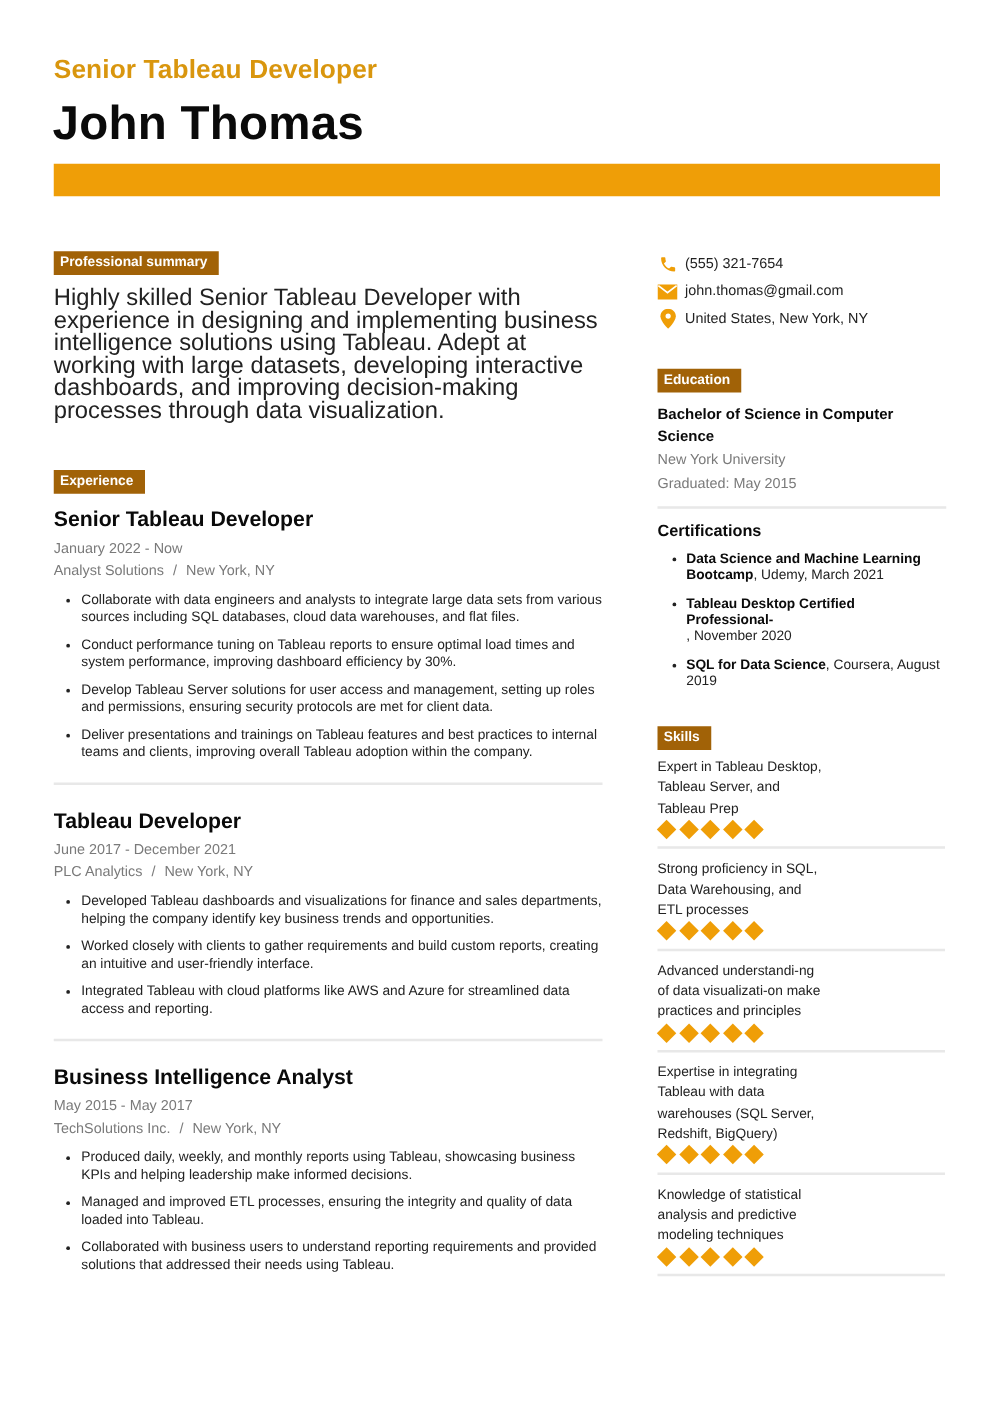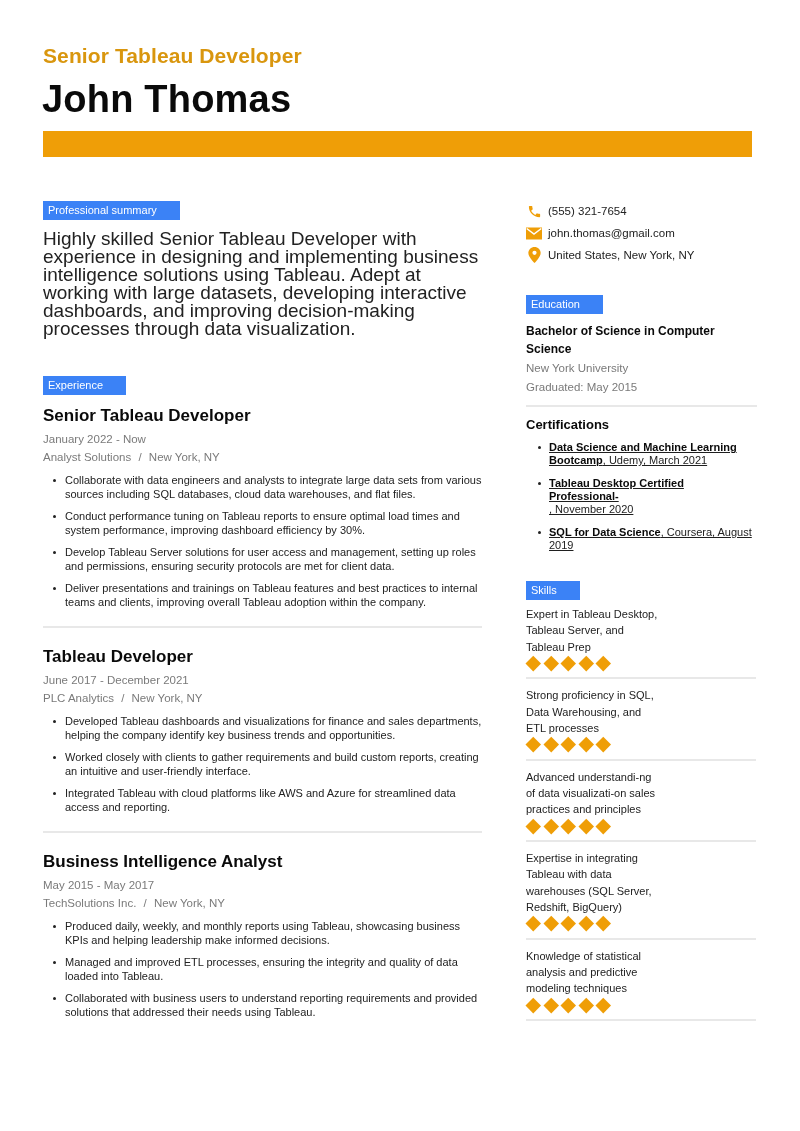--- a/index.html
+++ b/index.html
@@ -23,23 +23,23 @@
   .header-bar {
     position: absolute; left: 43px; top: 131px;
     width: 709px; height: 26px; background: #ef9e07;
   }
 
   .left-col { position: absolute; left: 43px; top: 200px; width: 440px; }
   .right-col { position: absolute; left: 526px; top: 200px; width: 230px; }
 
   .section-tag {
     display: inline-block;
-    background: #3b82f6; color: #ffffff;
-    font-size: 11px; font-weight: normal;
-    padding: 3px 23px 3px 5px; line-height: 13px;
+    background: #a16207; color: #ffffff;
+    font-size: 11px; font-weight: bold;
+    padding: 3px 9px 3px 5px; line-height: 13px;
   }
   .summary-text {
     font-size: 19px; line-height: 18px; color: #222;
     margin-top: 10px; width: 440px;
   }
 
   .exp-title { font-size: 17px; font-weight: bold; color: #0a0a0a; }
   .exp-meta { font-size: 11.5px; color: #7a7a7a; line-height: 18px; }
   .exp-list { list-style: none; margin-top: 8px; }
   .exp-list li {
@@ -53,21 +53,21 @@
   }
   .divider { height: 2px; background: #e8e8e8; width: 439px; }
 
   .contact-row { display: flex; align-items: center; height: 22px; font-size: 11.5px; color: #222; }
   .contact-icon { width: 16px; height: 16px; margin-right: 6px; display: inline-flex; align-items: center; justify-content: center; }
 
   .edu-degree { font-size: 12px; font-weight: bold; color: #0a0a0a; line-height: 18px; }
   .edu-meta { font-size: 11.5px; color: #7a7a7a; line-height: 19px; }
   .r-divider { height: 2px; background: #e8e8e8; width: 231px; }
   .cert-title { font-size: 13px; font-weight: bold; color: #0a0a0a; }
-  .cert-list { list-style: none; margin-top: 9px; text-decoration: underline; }
+  .cert-list { list-style: none; margin-top: 9px; }
   .cert-list li {
     position: relative; padding-left: 23px; font-size: 11px;
     line-height: 13px; color: #222; margin-bottom: 10px;
   }
   .cert-list li::before {
     content: ""; position: absolute; left: 12px; top: 5px;
     width: 3px; height: 3px; border-radius: 50%; background: #222;
   }
   .cert-list b { font-weight: bold; color: #0a0a0a; }
 
@@ -209,21 +209,21 @@
       <div class="skill-text">Strong proficiency in SQL, Data Warehousing, and ETL processes</div>
       <div class="skill-rating">
         <span class="diamond"></span>
           <span class="diamond"></span>
           <span class="diamond"></span>
           <span class="diamond"></span>
           <span class="diamond"></span>
       </div>
     </div>
     <div class="skill-row">
-      <div class="skill-text">Advanced understandi-ng of data visualizati-on sales practices and principles</div>
+      <div class="skill-text">Advanced understandi-ng of data visualizati-on make practices and principles</div>
       <div class="skill-rating">
         <span class="diamond"></span>
           <span class="diamond"></span>
           <span class="diamond"></span>
           <span class="diamond"></span>
           <span class="diamond"></span>
       </div>
     </div>
     <div class="skill-row">
       <div class="skill-text">Expertise in integrating Tableau with data warehouses (SQL Server, Redshift, BigQuery)</div>

